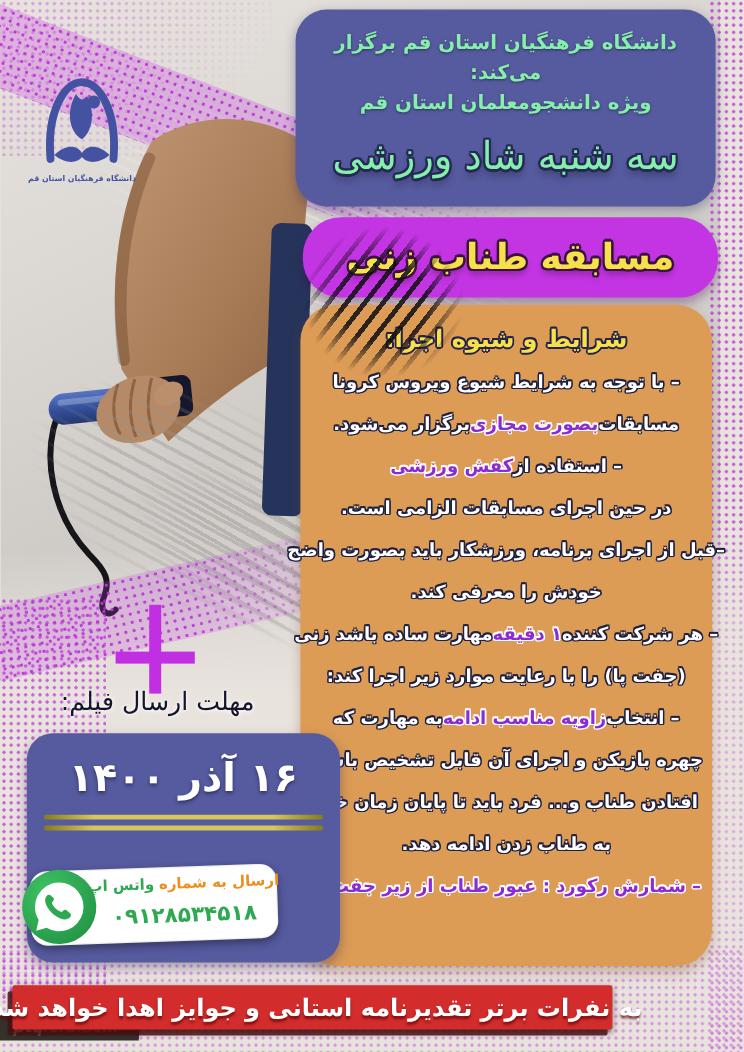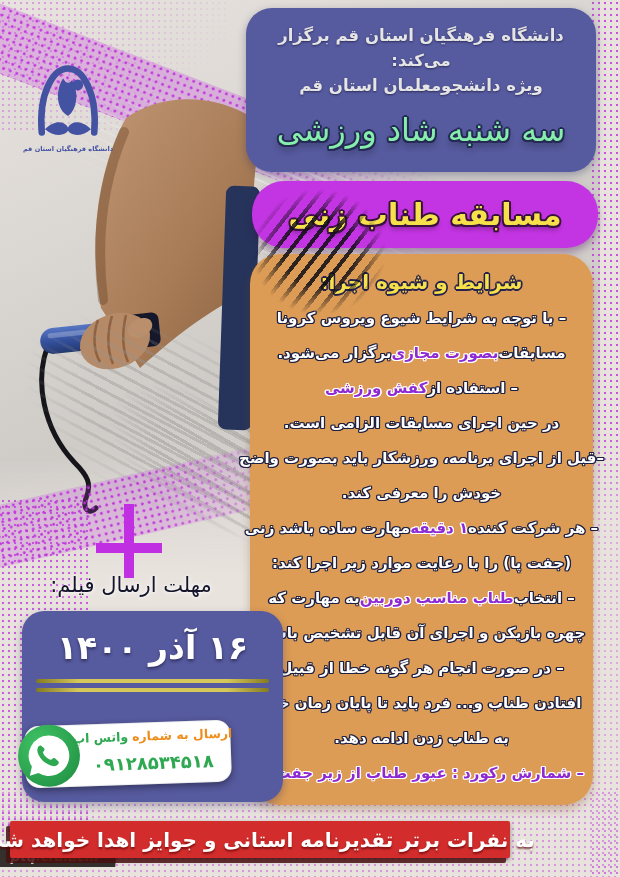--- a/index.html
+++ b/index.html
@@ -56,21 +56,21 @@
     mask-image:radial-gradient(closest-side,#000 40%,transparent 75%);
   }
   .shirt{position:absolute;left:222px;top:186px;width:34px;height:244px;background:#26345b;border-radius:8px;transform:rotate(2deg);z-index:1;}
   .photo-svg{position:absolute;left:0;top:0;z-index:0;}
   
   .logo{position:absolute;left:16px;top:56px;width:104px;text-align:center;z-index:2;}
   .logo .cap{font-size:6.5px;font-weight:bold;color:#4452a2;margin-top:1px;}
   
   .hdr{position:absolute;left:246px;top:8px;width:350px;height:164px;background:#565a9e;border-radius:26px;
     z-index:2;text-align:center;padding-top:15px;box-sizing:border-box;box-shadow:0 3px 9px rgba(40,40,90,.35);}
-  .hdr-line{color:#e5e5e5;font-weight:bold;font-size:16.5px;line-height:25px;text-shadow:0 1px 2px rgba(20,20,50,.6);}
+  .hdr-line{color:#86efac;font-weight:bold;font-size:16.5px;line-height:25px;text-shadow:0 1px 2px rgba(20,20,50,.6);}
   .hdr-title{color:#86efac;font-weight:normal;font-size:32px;line-height:40px;margin-top:12px;
     text-shadow:2px 0 #252a55,-2px 0 #252a55,0 2px #252a55,0 -2px #252a55,1.5px 1.5px #252a55,-1.5px -1.5px #252a55,1.5px -1.5px #252a55,-1.5px 1.5px #252a55,0 5px 6px rgba(0,0,0,.35);}
   
   .banner{position:absolute;left:252px;top:181px;width:346px;height:67px;background:#c334e2;border-radius:32px;
     z-index:2;display:flex;align-items:center;justify-content:center;box-shadow:0 5px 9px rgba(70,0,90,.35);}
   .banner-label{color:#f6e14a;font-weight:bold;font-size:30px;
     text-shadow:2px 0 #3a1240,-2px 0 #3a1240,0 2px #3a1240,0 -2px #3a1240,1.5px 1.5px #3a1240,-1.5px -1.5px #3a1240,1.5px -1.5px #3a1240,-1.5px 1.5px #3a1240,0 4px 5px rgba(0,0,0,.3);}
   
   .panel{position:absolute;left:250px;top:254px;width:343px;height:551px;background:#dd9c55;border-radius:30px;
     z-index:2;box-sizing:border-box;padding:14px 10px 0 10px;text-align:center;box-shadow:0 5px 10px rgba(120,70,20,.3);}
@@ -215,28 +215,25 @@
         <div class="rule-line">
           <span>– هر شرکت کننده </span>
           <span class="hl">۱ دقیقه</span>
           <span> مهارت ساده باشد زنی</span>
         </div>
         <div class="rule-line">
           <span>(جفت پا) را با رعایت موارد زیر اجرا کند:</span>
         </div>
         <div class="rule-line">
           <span>– انتخاب </span>
-          <span class="hl">طناب مناسب دوربین</span>
+          <span class="hl">زاویه مناسب ادامه</span>
           <span> به مهارت که</span>
         </div>
         <div class="rule-line">
           <span>چهره بازیکن و اجرای آن قابل تشخیص باشد.</span>
-        </div>
-        <div class="rule-line">
-          <span>– در صورت انجام هر گونه خطا از قبیل</span>
         </div>
         <div class="rule-line">
           <span>افتادن طناب و... فرد باید تا پایان زمان خود</span>
         </div>
         <div class="rule-line">
           <span>به طناب زدن ادامه دهد.</span>
         </div>
         <div class="rule-line">
           <span class="hl">– شمارش رکورد : عبور طناب از زیر جفت پا</span>
         </div>

